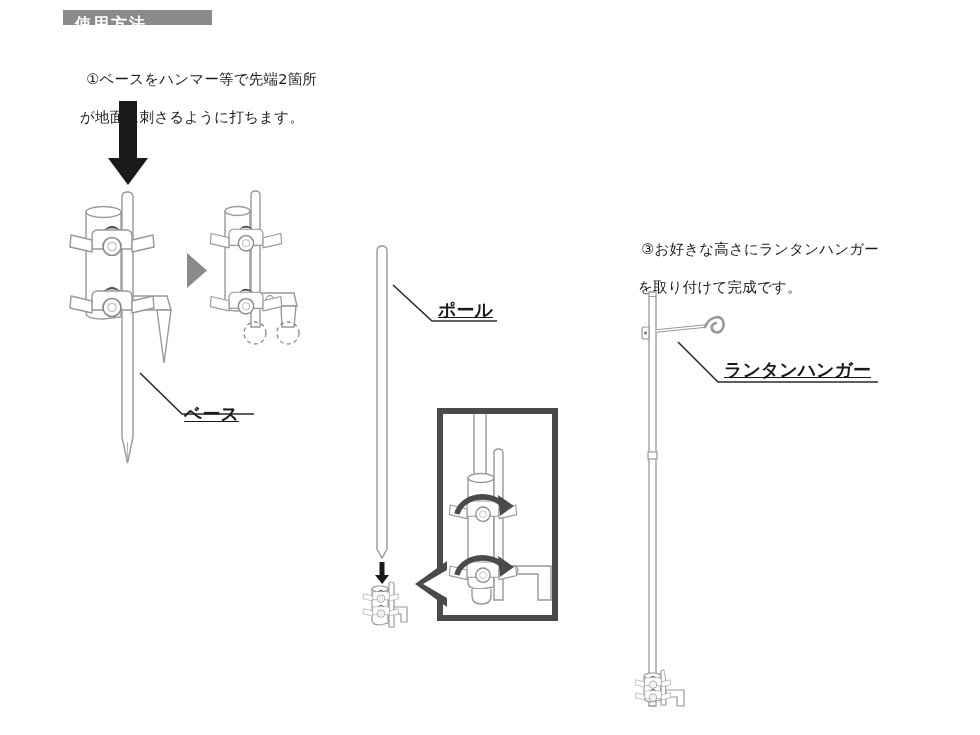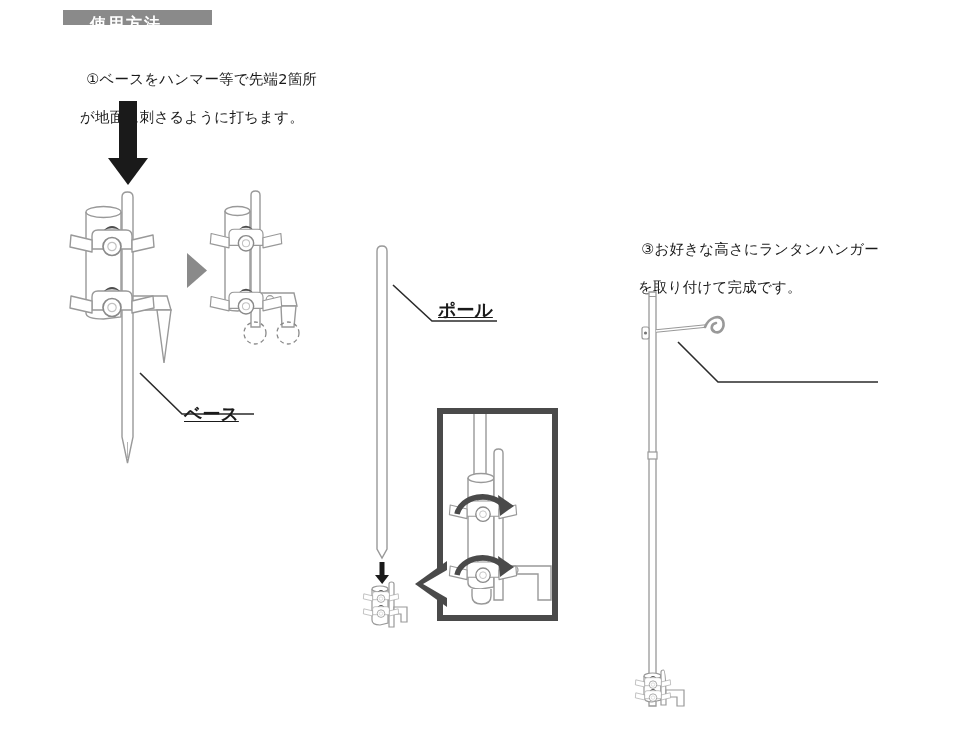--- a/index.html
+++ b/index.html
@@ -6,21 +6,21 @@
   html,body { background:#fff; }
   .canvas {
     position:relative; width:980px; height:735px; background:#ffffff;
     font-family:"DejaVu Sans","Liberation Sans",sans-serif; color:#1a1a1a; overflow:hidden;
   }
   .abs { position:absolute; }
   .badge {
     left:63px; top:10px; width:149px; height:15px;
     background:#8a8a8a; color:#ffffff;
     font-size:16px; font-weight:bold; line-height:27px;
-    padding-left:27px; letter-spacing:2px;
+    padding-left:12px; letter-spacing:2px;
   }
   .step { font-size:14.5px; font-weight:normal; line-height:19px; letter-spacing:0.2px; white-space:pre; }
   .step .l2 { display:block; }
   .step1 { left:67px;  top:51px;  }
   .step1 .l2 { padding-left:13px; }
   .step2 { left:317px; top:134px; }
   .step2 .l2 { padding-left:15px; }
   .step3 { left:622px; top:221px; }
   .step3 .l2 { padding-left:16px; }
   .callout-label { font-weight:bold; font-size:18px; white-space:nowrap;text-decoration:underline; }
@@ -159,14 +159,15 @@
     <ellipse cx="24.5" cy="390" rx="8.5" ry="3" fill="#fff" stroke="#999" stroke-width="1.2"></ellipse>
     <path d="M33,386 Q33,384 35.5,384 Q38,384 38,419 L33,419 Z" fill="#fff" stroke="#999" stroke-width="1.2"></path>
     <path d="M38,404 L56,404 L56,420 L49,420 L49,411 L38,411 Z" fill="#fff" stroke="#999" stroke-width="1.2"></path>
     <use href="#wingnut" transform="translate(25,398) scale(0.42)"></use>
     <use href="#wingnut" transform="translate(25,411) scale(0.42)"></use>
   </svg>
 
   <svg class="abs" style="left:674px;top:338px" width="208" height="50" viewBox="0 0 208 50">
     <polyline points="4,4 44,44 204,44" fill="none" stroke="#2b2b2b" stroke-width="1.6"></polyline>
   </svg>
+  <div class="abs callout-label" style="left:724px;top:358px">ランタンハンガー</div>
 
 </div>
 
 </body></html>

